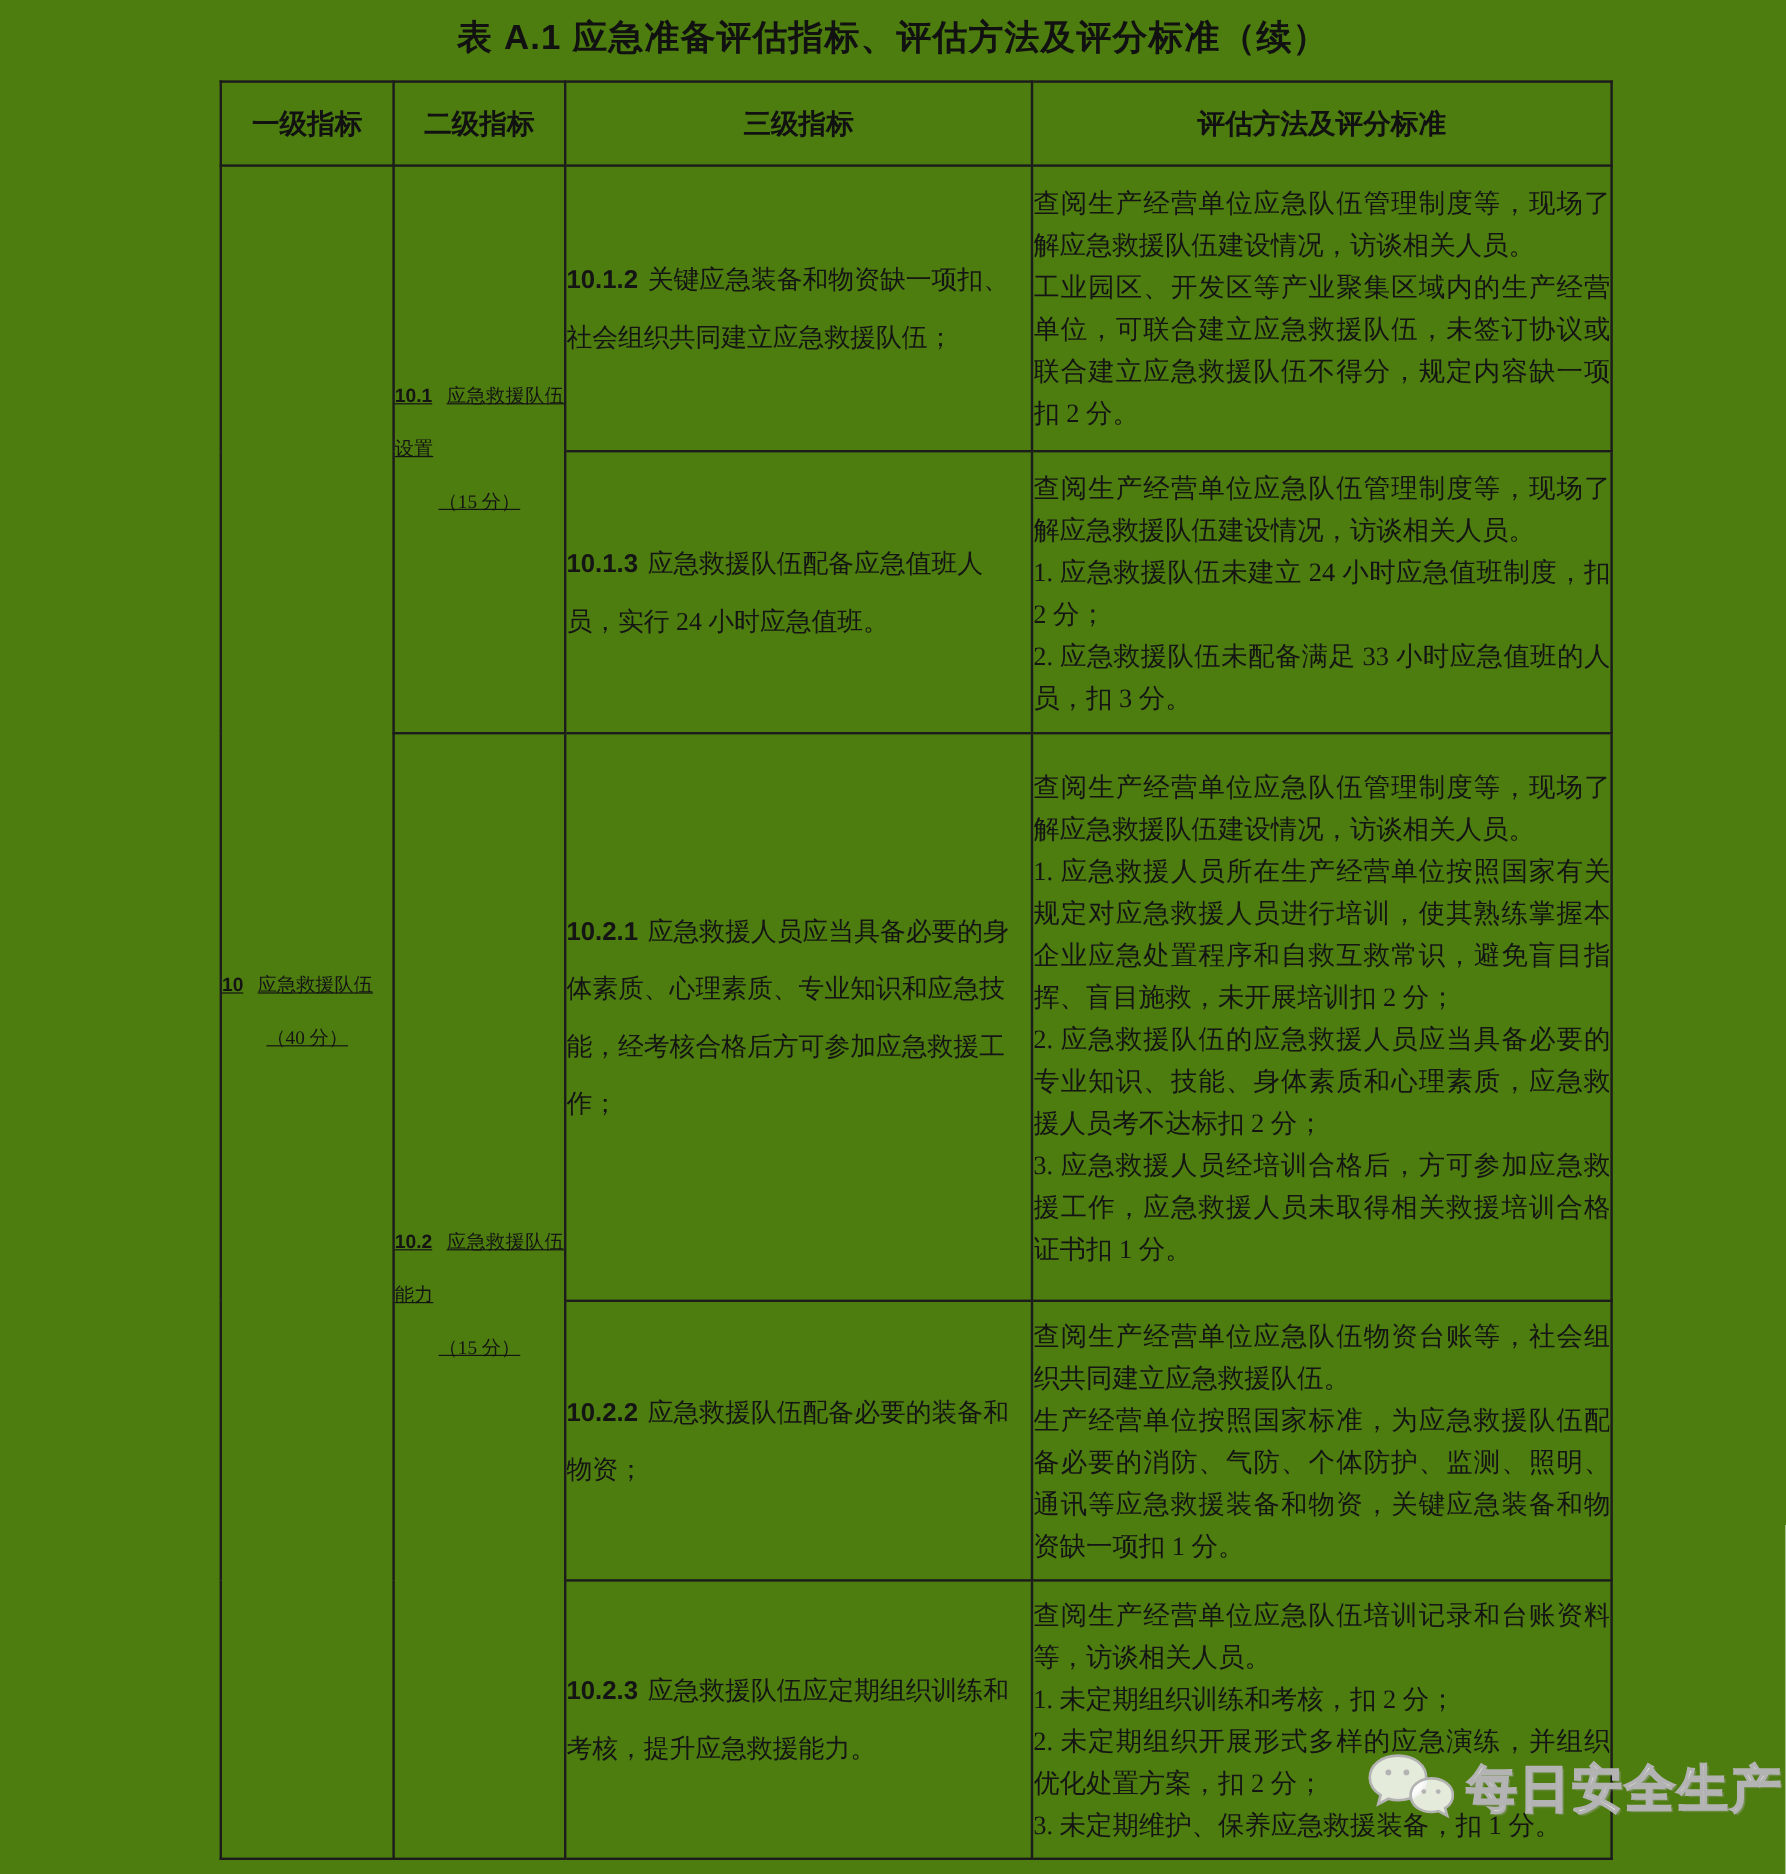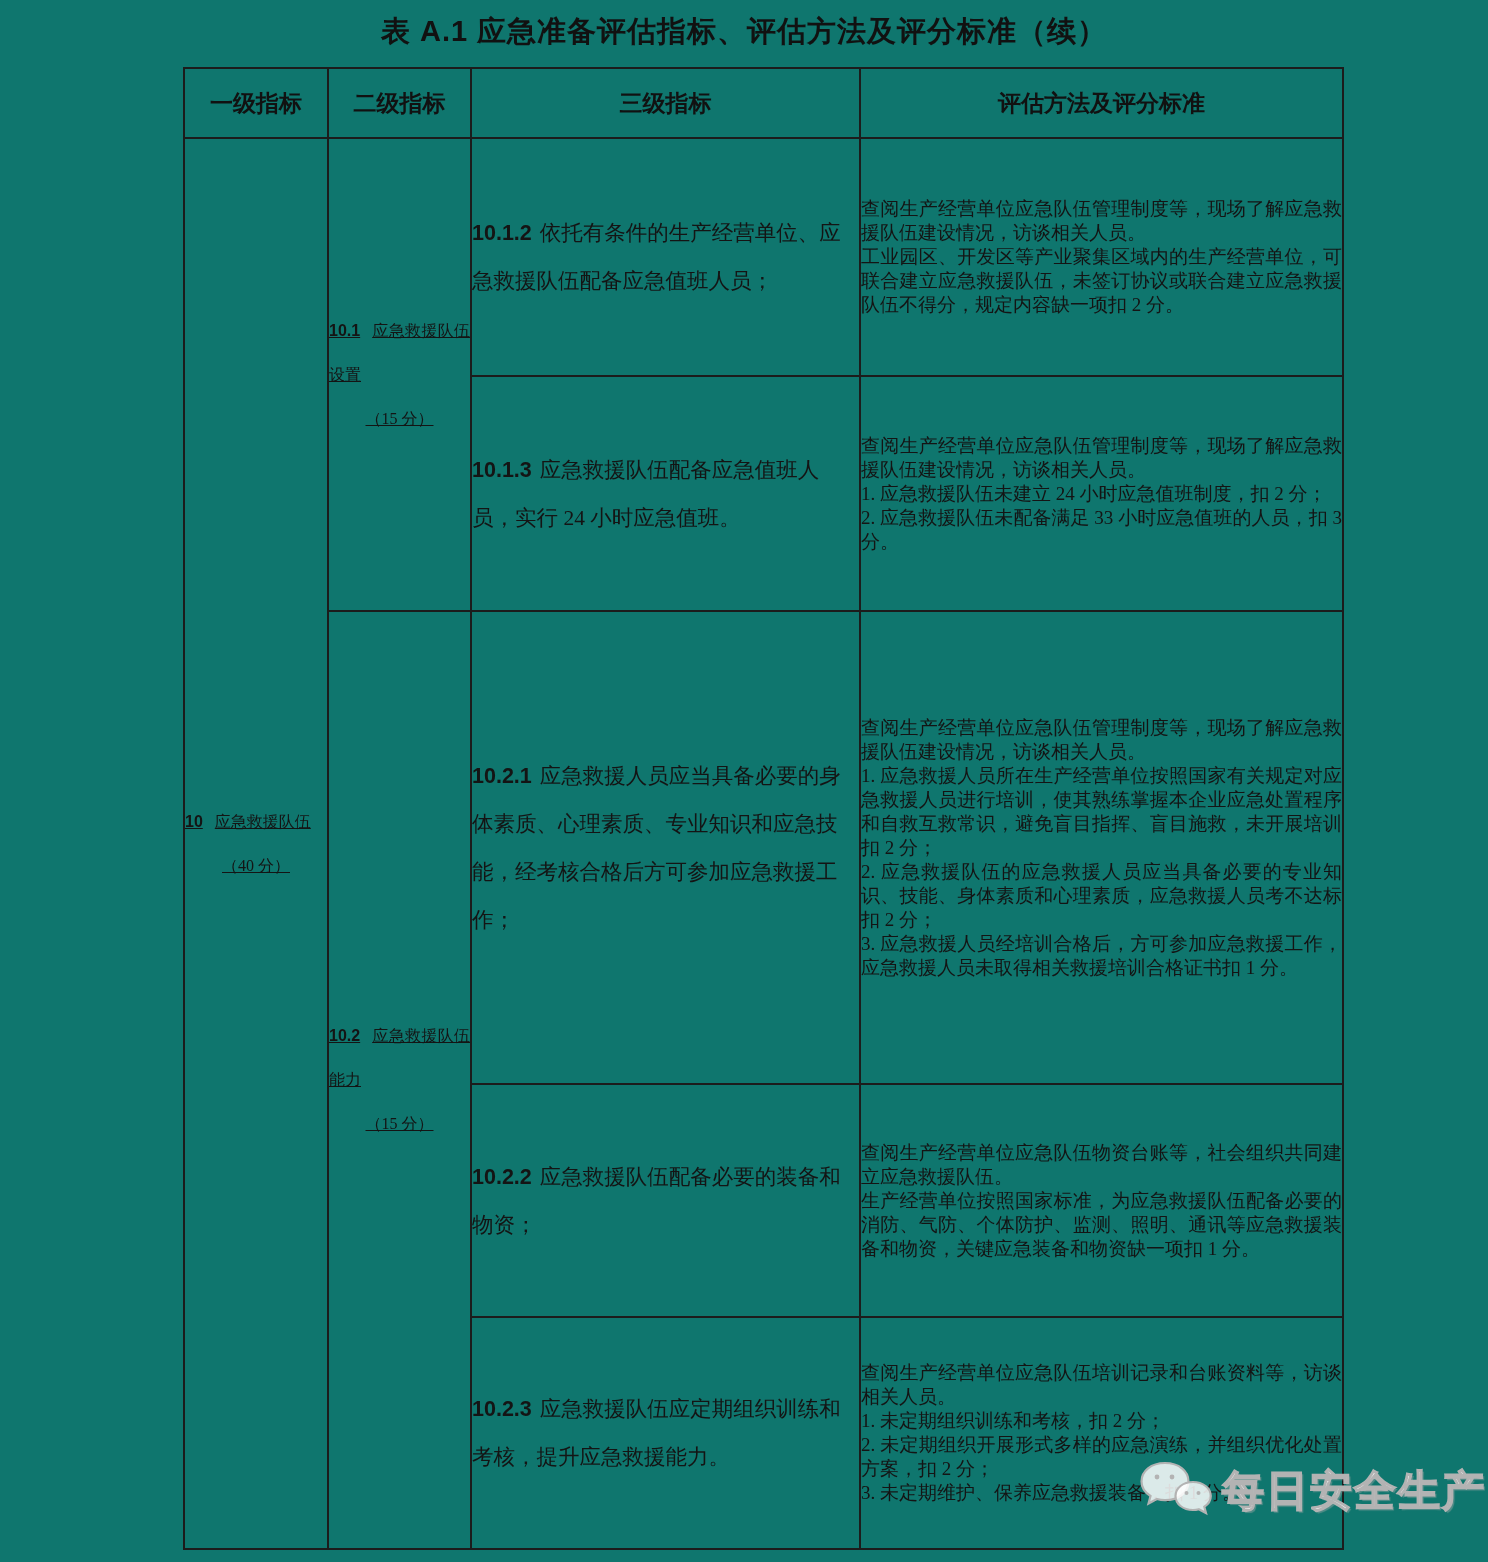--- a/index.html
+++ b/index.html
@@ -1,19 +1,19 @@
 <!DOCTYPE html>
 <html lang="zh"><head>
 <meta charset="utf-8">
 <style>
   html,body{margin:0;padding:0;background:#ffffff;}
   .page{
     position:relative;
     width:1488px;height:1562px;
-    background:#0f766e;
+    background:#4d7c0f;
     font-family:"Liberation Serif","DejaVu Serif",serif;
     color:#141414;
     overflow:hidden;
   }
   .doc-title{
     position:absolute;
     top:12px;left:0;width:100%;
     text-align:center;
     font-family:"Liberation Sans","DejaVu Sans",sans-serif;
     font-weight:bold;
@@ -76,25 +76,26 @@
     font-size:21.5px;
     line-height:48px;
     padding:6px 12px 6px 14px;
     text-align:left;
   }
   .cell-l3 .num{margin-right:8px;}
 
   
   .cell-method{
     vertical-align:top;
-    font-size:19px;
-    line-height:24px;
+    font-size:22px;
+    line-height:35px;
     padding:5px 10px 4px 10px;
     text-align:justify;
     text-justify:inter-character;
+    border-radius:24px;
   }
   .cell-method p{margin:0;padding:0;}
 
   
   .watermark{
     position:absolute;
     left:1138px;top:1460px;
     display:flex;
     align-items:center;
     pointer-events:none;
@@ -136,21 +137,21 @@
     <tr class="row-a">
       <td class="cell-l1" rowspan="5">
         <div class="wrap-just"><span class="num">10</span><span>应急救援队伍</span></div>
         <div class="score">（40 分）</div>
       </td>
       <td class="cell-l2" rowspan="2">
         <div class="wrap-just"><span class="num">10.1</span><span>应急救援队伍设置</span></div>
         <div class="score">（15 分）</div>
       </td>
       <td class="cell-l3">
-        <div><span class="num">10.1.2</span><span>依托有条件的生产经营单位、应急救援队伍配备应急值班人员；</span></div>
+        <div><span class="num">10.1.2</span><span>关键应急装备和物资缺一项扣、社会组织共同建立应急救援队伍；</span></div>
       </td>
       <td class="cell-method">
         <p>查阅生产经营单位应急队伍管理制度等，现场了解应急救援队伍建设情况，访谈相关人员。</p>
         <p>工业园区、开发区等产业聚集区域内的生产经营单位，可联合建立应急救援队伍，未签订协议或联合建立应急救援队伍不得分，规定内容缺一项扣 2 分。</p>
       </td>
     </tr>
 
     <tr class="row-b">
       <td class="cell-l3">
         <div><span class="num">10.1.3</span><span>应急救援队伍配备应急值班人员，实行 24 小时应急值班。</span></div>

